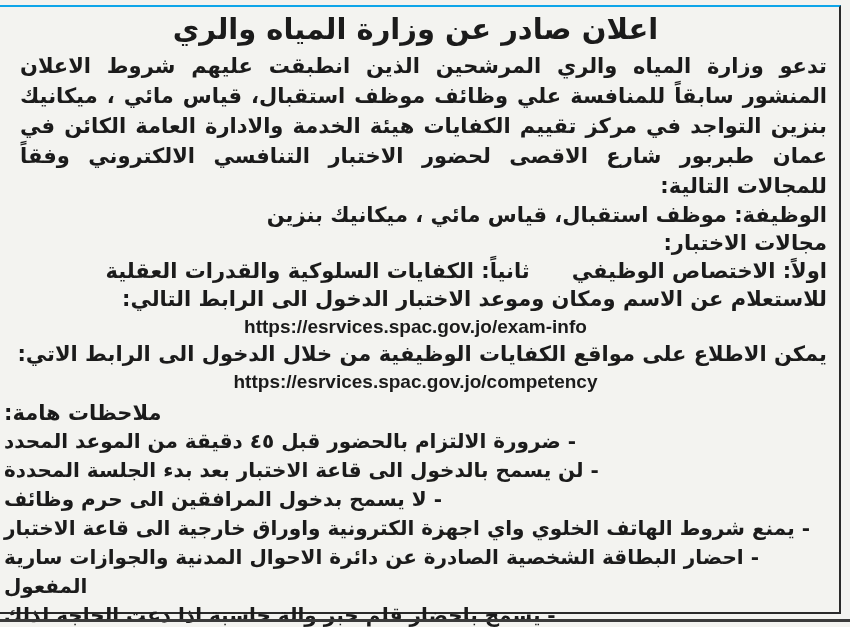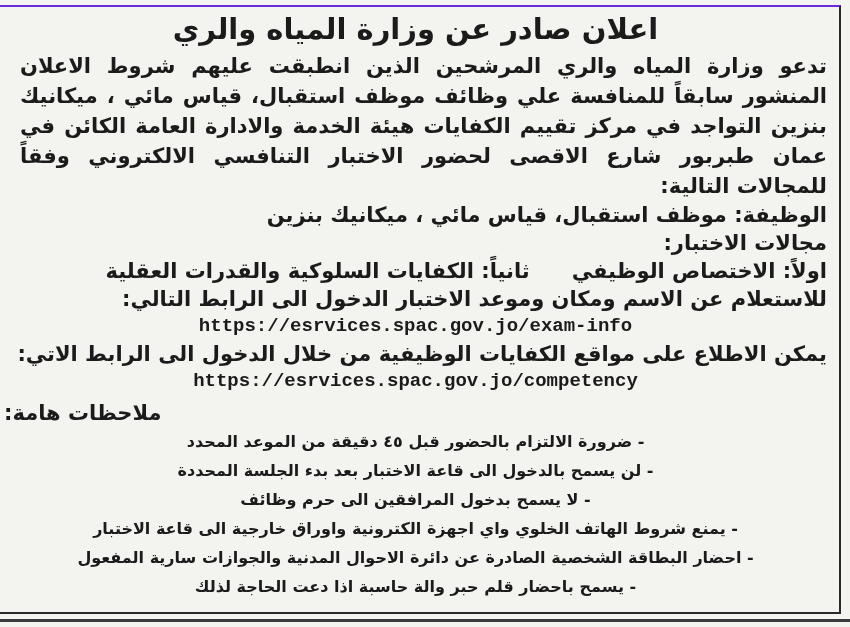--- a/index.html
+++ b/index.html
@@ -18,21 +18,21 @@
     background: #f3f3f0;
     color: #1b1b1b;
     direction: rtl;
   }
   .frame {
     position: absolute;
     top: 5px;
     left: 0;
     right: 9px;
     height: 609px;
-    border-top: 2px solid #6d28d9;
+    border-top: 2px solid #0ea5e9;
     border-right: 2px solid #2a2a2a;
     border-bottom: 2px solid #2a2a2a;
     box-sizing: border-box;
     padding: 3px 12px 0 4px;
   }
   .bottom-rule {
     position: absolute;
     left: 0;
     right: 0;
     top: 619px;
@@ -59,38 +59,38 @@
     font-size: 21px;
     line-height: 28px;
     font-weight: bold;
   }
   .areas-line .gap {
     display: inline-block;
     width: 42px;
   }
   .url-line {
     text-align: center;
-    font-family: Liberation Mono, monospace;
+    font-family: Liberation Sans, sans-serif;
     font-size: 19px;
     line-height: 27px;
     font-weight: bold;
     direction: ltr;
   }
   .notes-heading {
     font-size: 21px;
     line-height: 28px;
     font-weight: bold;
     text-align: left;
     margin-top: 4px;
   }
   .note {
-    font-size: 16px;
+    font-size: 20px;
     line-height: 29px;
     font-weight: bold;
-    text-align: center;
+    text-align: left;
   }
 </style>
 </head>
 <body>
 
 <div class="page">
   <div class="frame">
 
     <div class="title">اعلان صادر عن وزارة المياه والري</div>
 

